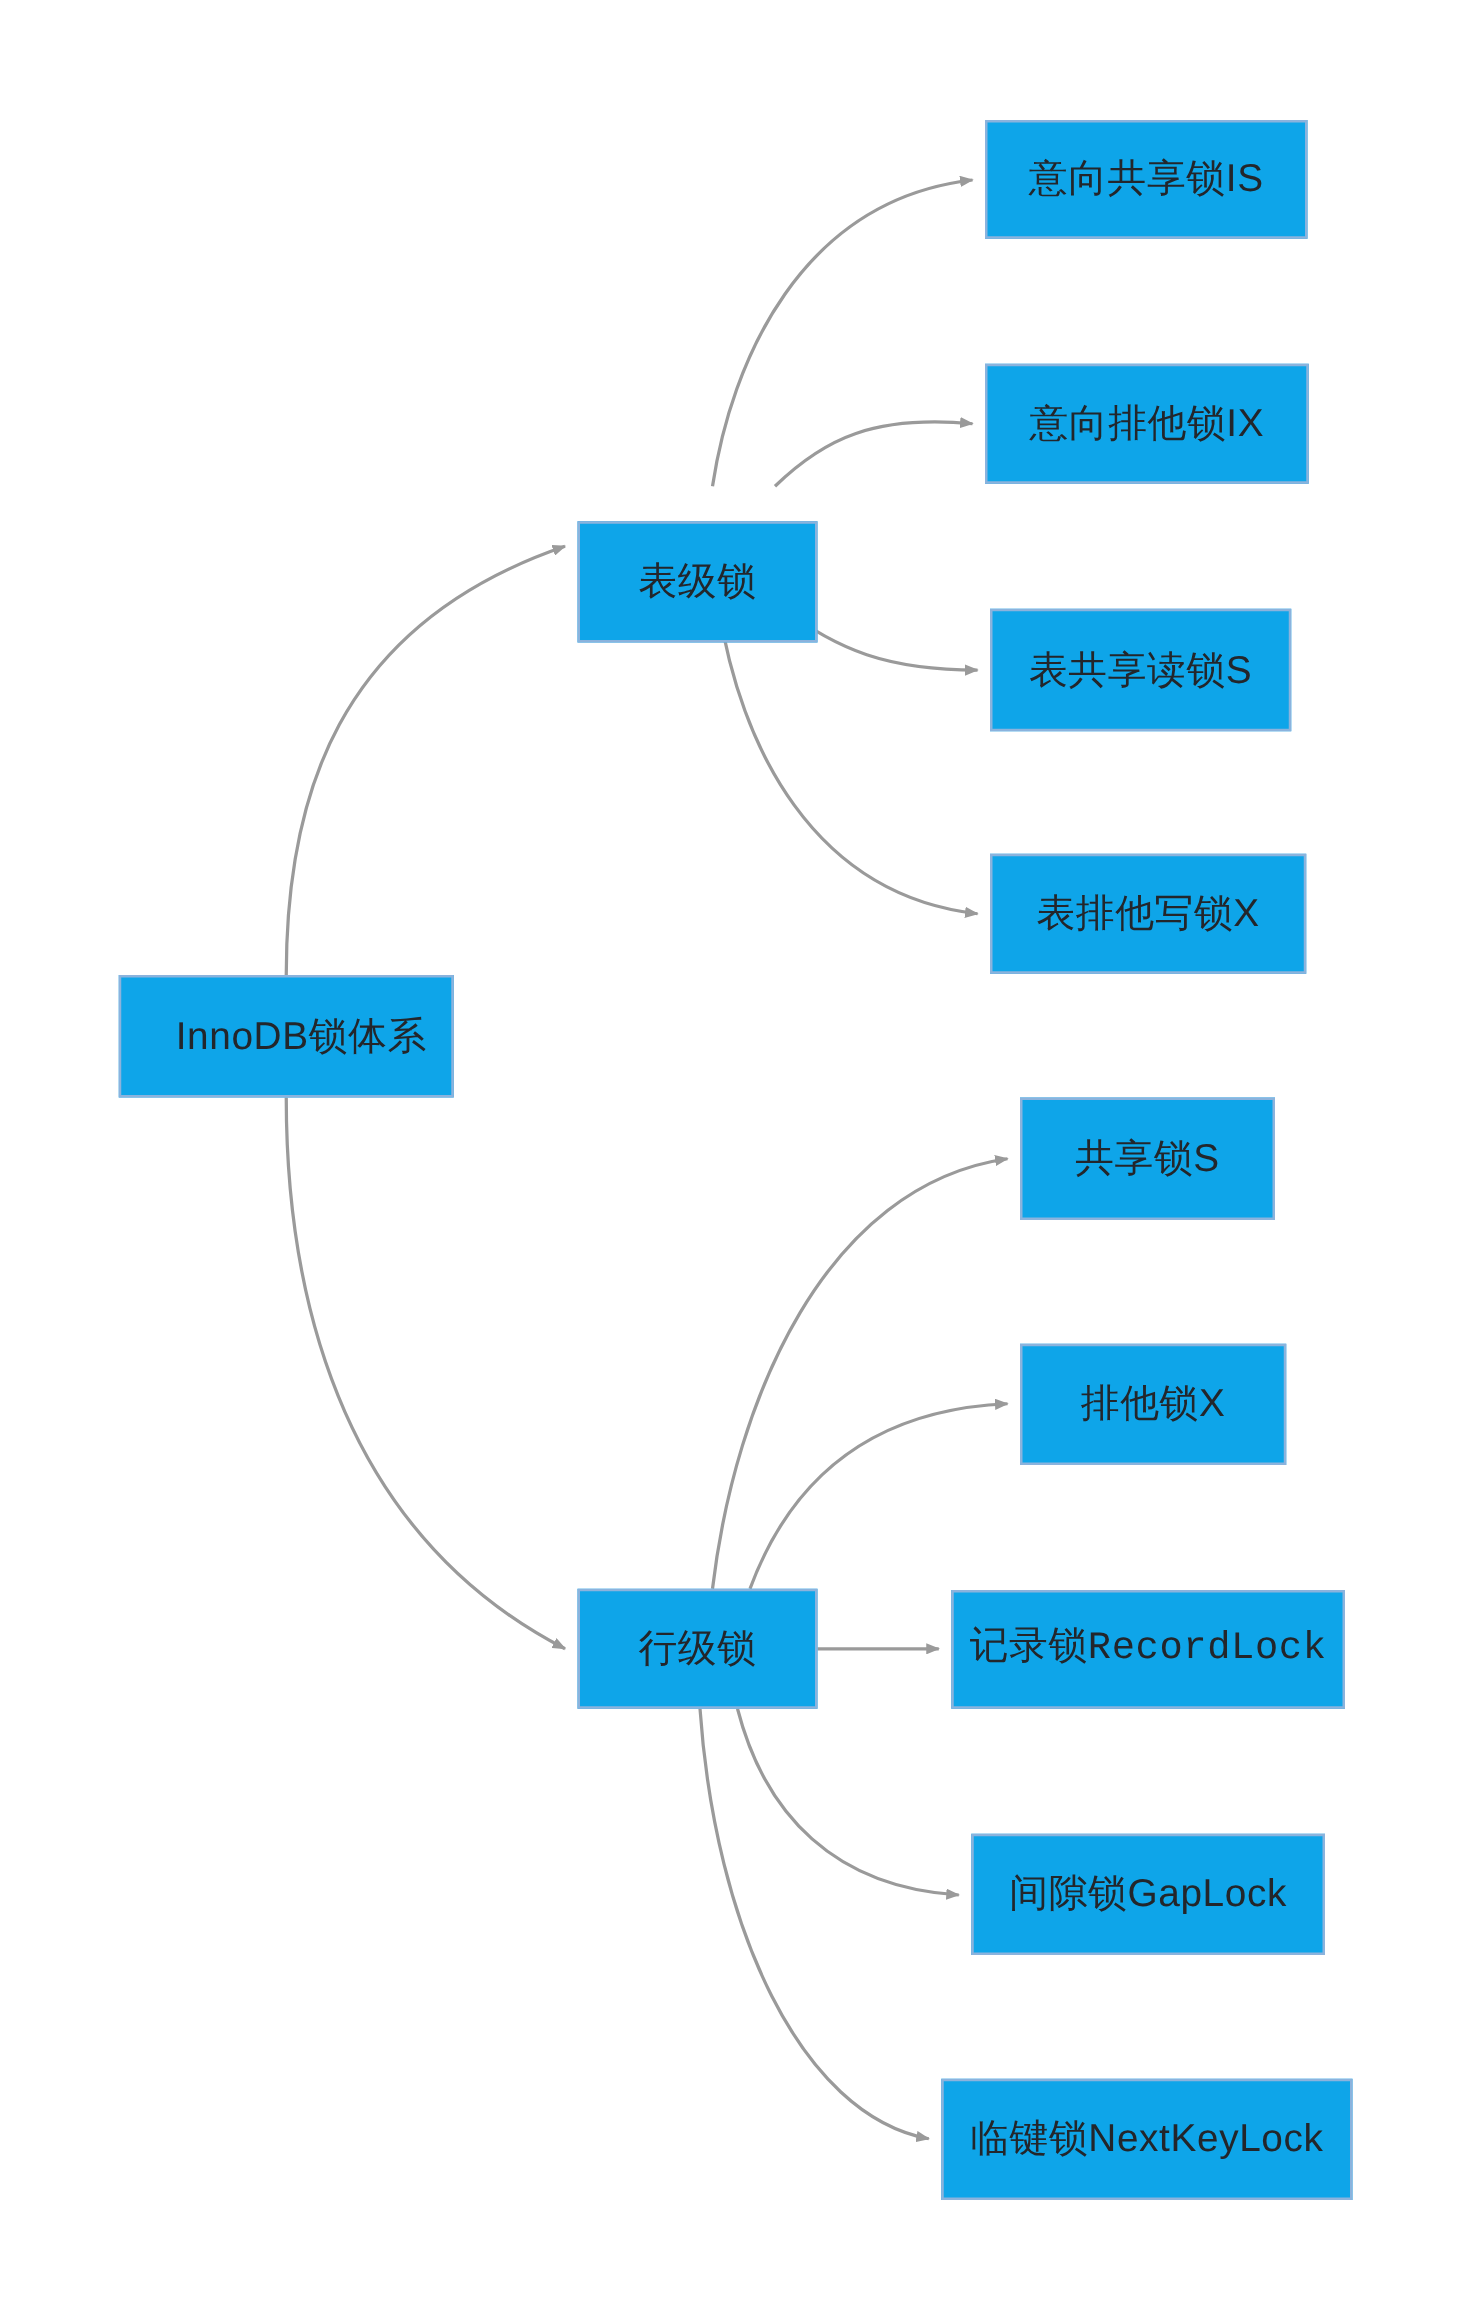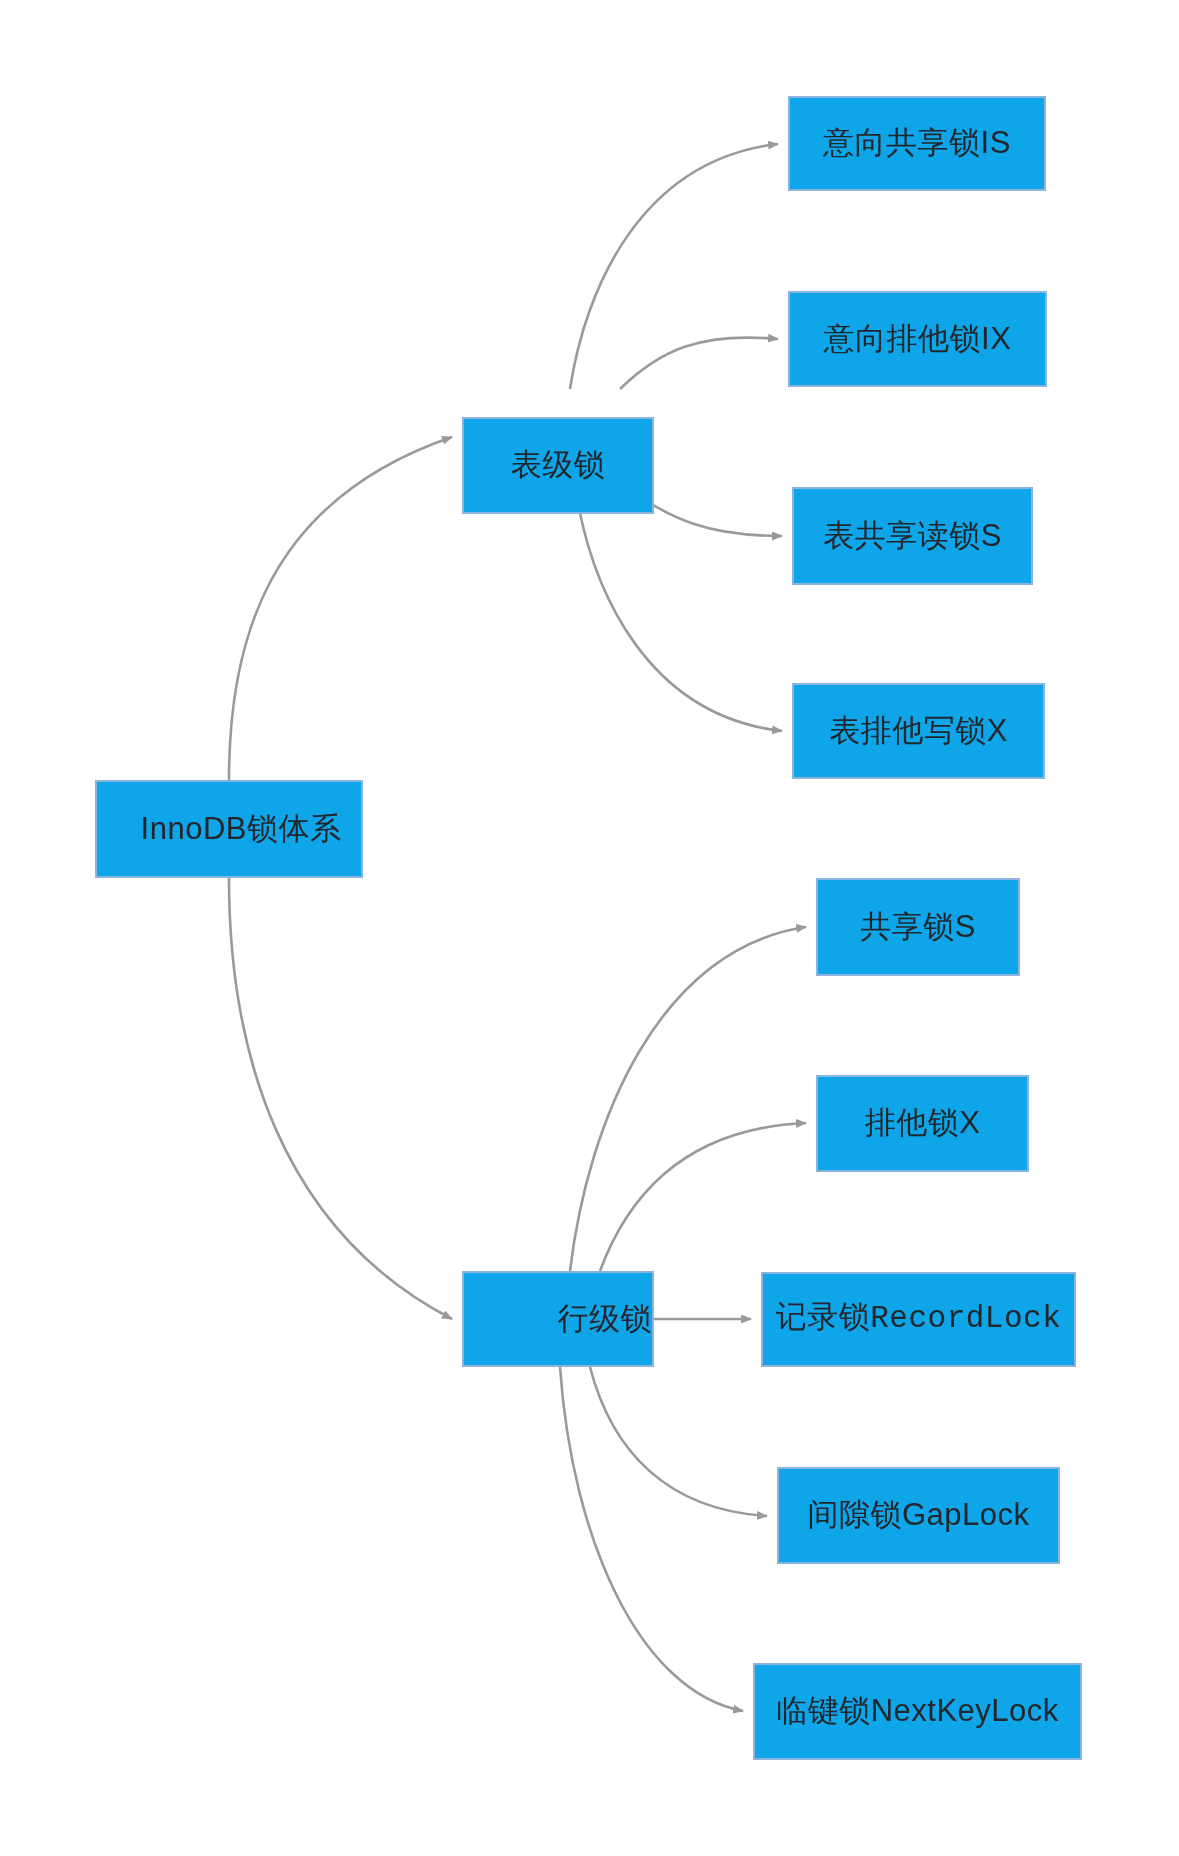--- a/index.html
+++ b/index.html
@@ -96,21 +96,21 @@
   </div>
 
   <div class="node" style="left:792px; top:487px; width:241px; height:98px;">
     <span class="node-label">表共享读锁S</span>
   </div>
 
   <div class="node" style="left:792px; top:683px; width:253px; height:96px;">
     <span class="node-label">表排他写锁X</span>
   </div>
 
-  <div class="node" style="left:462px; top:1271px; width:192px; height:96px;justify-content:flex-end;">
+  <div class="node" style="left:462px; top:1271px; width:192px; height:96px;">
     <span class="node-label">行级锁</span>
   </div>
 
   <div class="node" style="left:816px; top:878px; width:204px; height:98px;">
     <span class="node-label">共享锁S</span>
   </div>
 
   <div class="node" style="left:816px; top:1075px; width:213px; height:97px;">
     <span class="node-label">排他锁X</span>
   </div>

